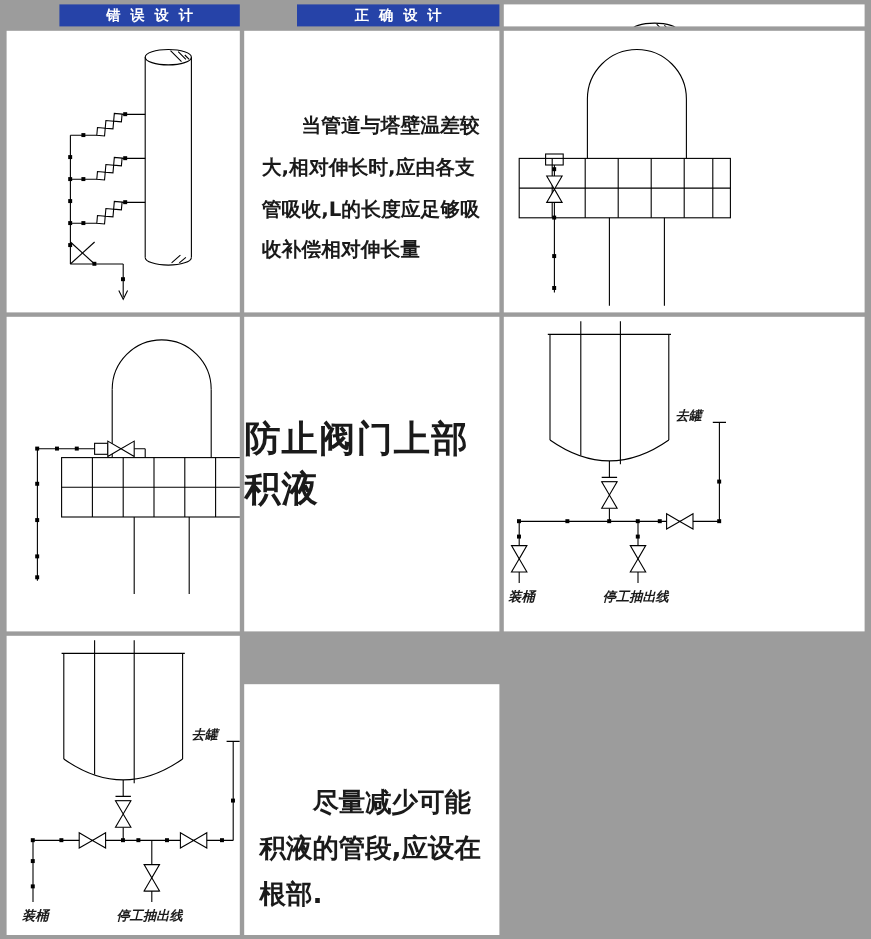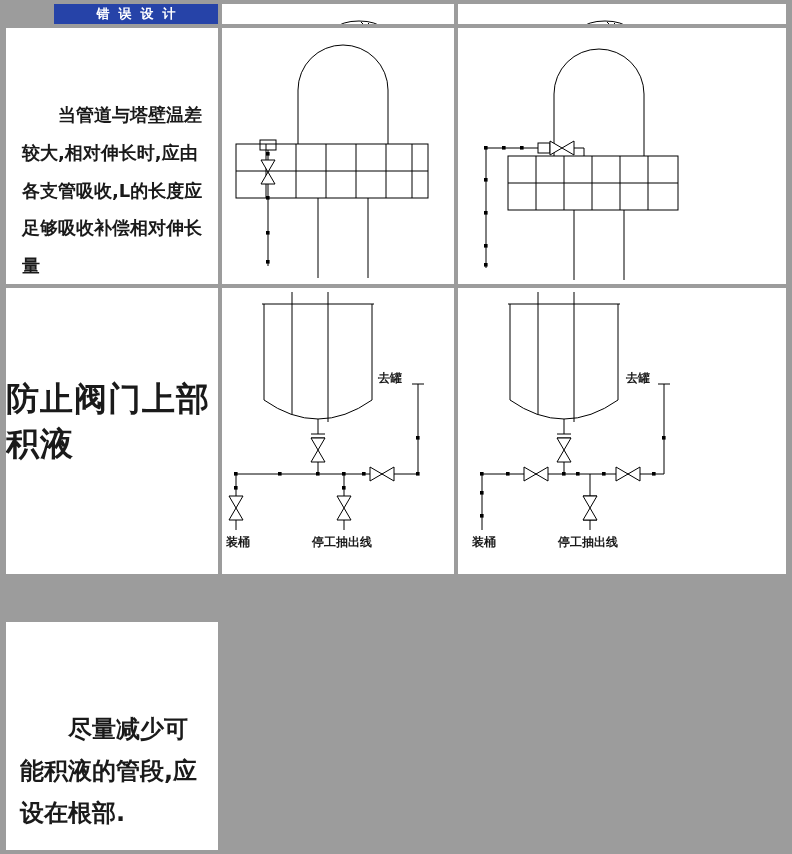--- a/index.html
+++ b/index.html
@@ -30,21 +30,21 @@
   }
   .hcell.wide{letter-spacing:24px;text-indent:24px;}
   .cell{background:var(--cell-bg);position:relative;overflow:hidden;}
   .remark{color:var(--ink);font-weight:bold;}
   .remark-1{font-size:18px;line-height:2.1;padding:68px 14px 0 16px;text-indent:2em;}
   .remark-2{display:flex;align-items:center;justify-content:center;font-size:33px;letter-spacing:1px;padding-bottom:18px;}
   .remark-3{font-size:24px;line-height:1.75;padding:86px 10px 0 14px;text-indent:2em;margin-top:44px;}
   svg{display:block;}
   .dlabel{
     position:absolute;font-size:12px;font-weight:bold;color:var(--ink);
-    white-space:nowrap;line-height:1;
+    white-space:nowrap;line-height:1;font-style:italic;
   }
 </style>
 </head>
 <body>
 
 <svg width="0" height="0" style="position:absolute" aria-hidden="true">
   <defs>
     <rect id="dot" width="3.6" height="3.6" fill="#000" stroke="none"></rect>
     <g id="bellows" stroke="#000" fill="none" stroke-width="1">
       <path d="M0,0 l5,-5 l5,5 l-5,5 z"></path>
@@ -61,20 +61,23 @@
     </g>
   </defs>
 </svg>
 
 <div class="page">
   <div class="grid">
 
     <div class="hcell">
       <span>错误设计</span>
     </div>
+    <div class="hcell">
+      <span>正确设计</span>
+    </div>
 
     <div class="cell">
       <svg width="212" height="256" viewBox="0 0 212 256">
         <g stroke="#000" fill="none" stroke-width="1">
           <ellipse cx="137" cy="24" rx="21" ry="7"></ellipse>
           <line x1="116" y1="24" x2="116" y2="206"></line>
           <line x1="158" y1="24" x2="158" y2="206"></line>
           <path d="M116,206 A21,7 0 0 0 158,206"></path>
           <path d="M139,18 l10,10 M146,19 l7,7 M152,22 l4,4 M140,211 l8,-7 M147,211 l6,-5"></path>
         </g>

